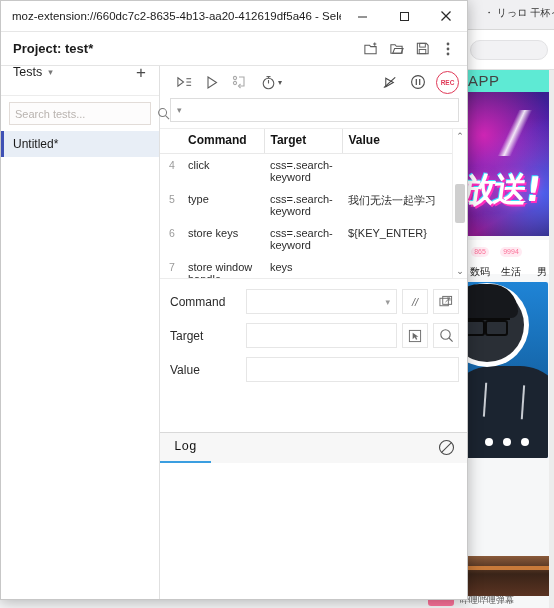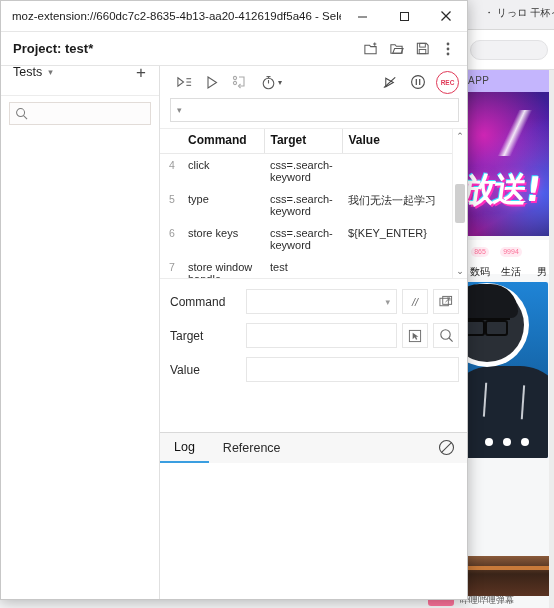--- a/index.html
+++ b/index.html
@@ -25,21 +25,21 @@
     background: #ffffff; border-bottom: 1px solid #e0e0e0;
   }
   #bg-urlpill {
     position: absolute; top: 40px; left: 470px; right: 6px; height: 20px;
     background: #f2f2f4; border: 1px solid #e2e2e4; border-radius: 10px;
   }
   #bg-content { position: absolute; top: 70px; left: 0; width: 554px; bottom: 0; background: #f6f7f8; }
 
   #bg-appbar {
     position: absolute; top: 70px; left: 466px; width: 88px; height: 22px;
-    background: #c4b5fd; color: #444; font-size: 10px; line-height: 22px;
+    background: #5eead4; color: #444; font-size: 15px; line-height: 22px;
     padding-left: 2px; letter-spacing: .5px;
   }
   #bg-banner {
     position: absolute; top: 92px; left: 466px; width: 88px; height: 144px;
     background:
       radial-gradient(circle at 20% 30%, rgba(255,40,190,.75), transparent 58%),
       radial-gradient(circle at 85% 70%, rgba(60,110,255,.85), transparent 60%),
       linear-gradient(150deg, #2b1d6e 0%, #4520a8 40%, #8b1b8e 75%, #2a1350 100%);
     overflow: hidden;
   }
@@ -261,21 +261,21 @@
     margin-left: 5px; display: flex; align-items: center; justify-content: center;
     color: #6a6a6a; flex: none;
   }
 
   
   #logbar {
     height: 31px; border-top: 1px solid #d9d9d9; background: #f7f7f7;
     display: flex; align-items: stretch; flex: none;
   }
   .logtab {
-    display: flex; align-items: center; padding: 0 14px; font-size: 12.5px; color: #2b2b2b;
+    display: flex; align-items: center; padding: 0 14px; font-size: 12.5px; color: #2b2b2b; font-family: Liberation Mono, monospace;
   }
   .logtab.active { border-bottom: 2.5px solid #3a9ee0; color: #111; }
   #log-spacer { flex: 1; }
   #clear-log { display: flex; align-items: center; padding: 0 12px; color: #4a4a4a; }
   #log-panel { flex: 1; background: #ffffff; min-height: 0; }
 
   svg { display: block; }
 </style>
 </head>
 <body>
@@ -385,26 +385,32 @@
 
     <div id="sidebar">
       <div id="tests-head">
         <span id="tests-title">Tests</span>
         <span id="tests-caret">▾</span>
         <span id="tests-spacer"></span>
         <span id="add-test-btn">+</span>
       </div>
       <div id="search-wrap">
         <div id="search-box">
+          <input id="search-input" type="text" placeholder="Search tests..." style="">
           <span>
             <svg width="13" height="13" viewBox="0 0 14 14">
               <circle cx="6" cy="6" r="4.3" fill="none" stroke="#7b7b7b" stroke-width="1.1"></circle>
               <line x1="9.2" y1="9.2" x2="13" y2="13" stroke="#7b7b7b" stroke-width="1.1"></line>
             </svg>
           </span>
+        </div>
+      </div>
+      <div id="test-list">
+        <div class="test-item">
+          <span>Untitled*</span>
         </div>
       </div>
     </div>
 
     <div id="main-col">
 
       <div id="controlbar">
         <div class="cbtn">
           <svg width="17" height="15" viewBox="0 0 18 15">
             <path d="M2 2.5 L8 7 L2 11.5 Z" fill="none" stroke="#5e5e5e" stroke-width="1.1"></path>
@@ -486,21 +492,21 @@
               </tr>
               <tr>
                 <td class="c-num">6</td>
                 <td class="c-cmd">store keys</td>
                 <td class="c-tgt">css=.search-keyword</td>
                 <td class="c-val">${KEY_ENTER}</td>
               </tr>
               <tr>
                 <td class="c-num">7</td>
                 <td class="c-cmd">store window handle</td>
-                <td class="c-tgt">test</td>
+                <td class="c-tgt">keys</td>
                 <td class="c-val"></td>
               </tr>
             </tbody>
           </table>
         </div>
         <div id="table-sb">
           <div class="sb-arrow">⌃</div>
           <div id="sb-track">
             <div id="sb-thumb"></div>
           </div>
@@ -553,23 +559,20 @@
             <span></span>
           </div>
         </div>
 
       </div>
 
       <div id="logbar">
         <div class="logtab active">
           <span>Log</span>
         </div>
-        <div class="logtab">
-          <span>Reference</span>
-        </div>
         <div id="log-spacer"></div>
         <div id="clear-log">
           <svg width="17" height="17" viewBox="0 0 17 17">
             <circle cx="8.5" cy="8.5" r="7" fill="none" stroke="#4a4a4a" stroke-width="1.1"></circle>
             <line x1="3.6" y1="13.4" x2="13.4" y2="3.6" stroke="#4a4a4a" stroke-width="1.1"></line>
           </svg>
         </div>
       </div>
 
       <div id="log-panel">

